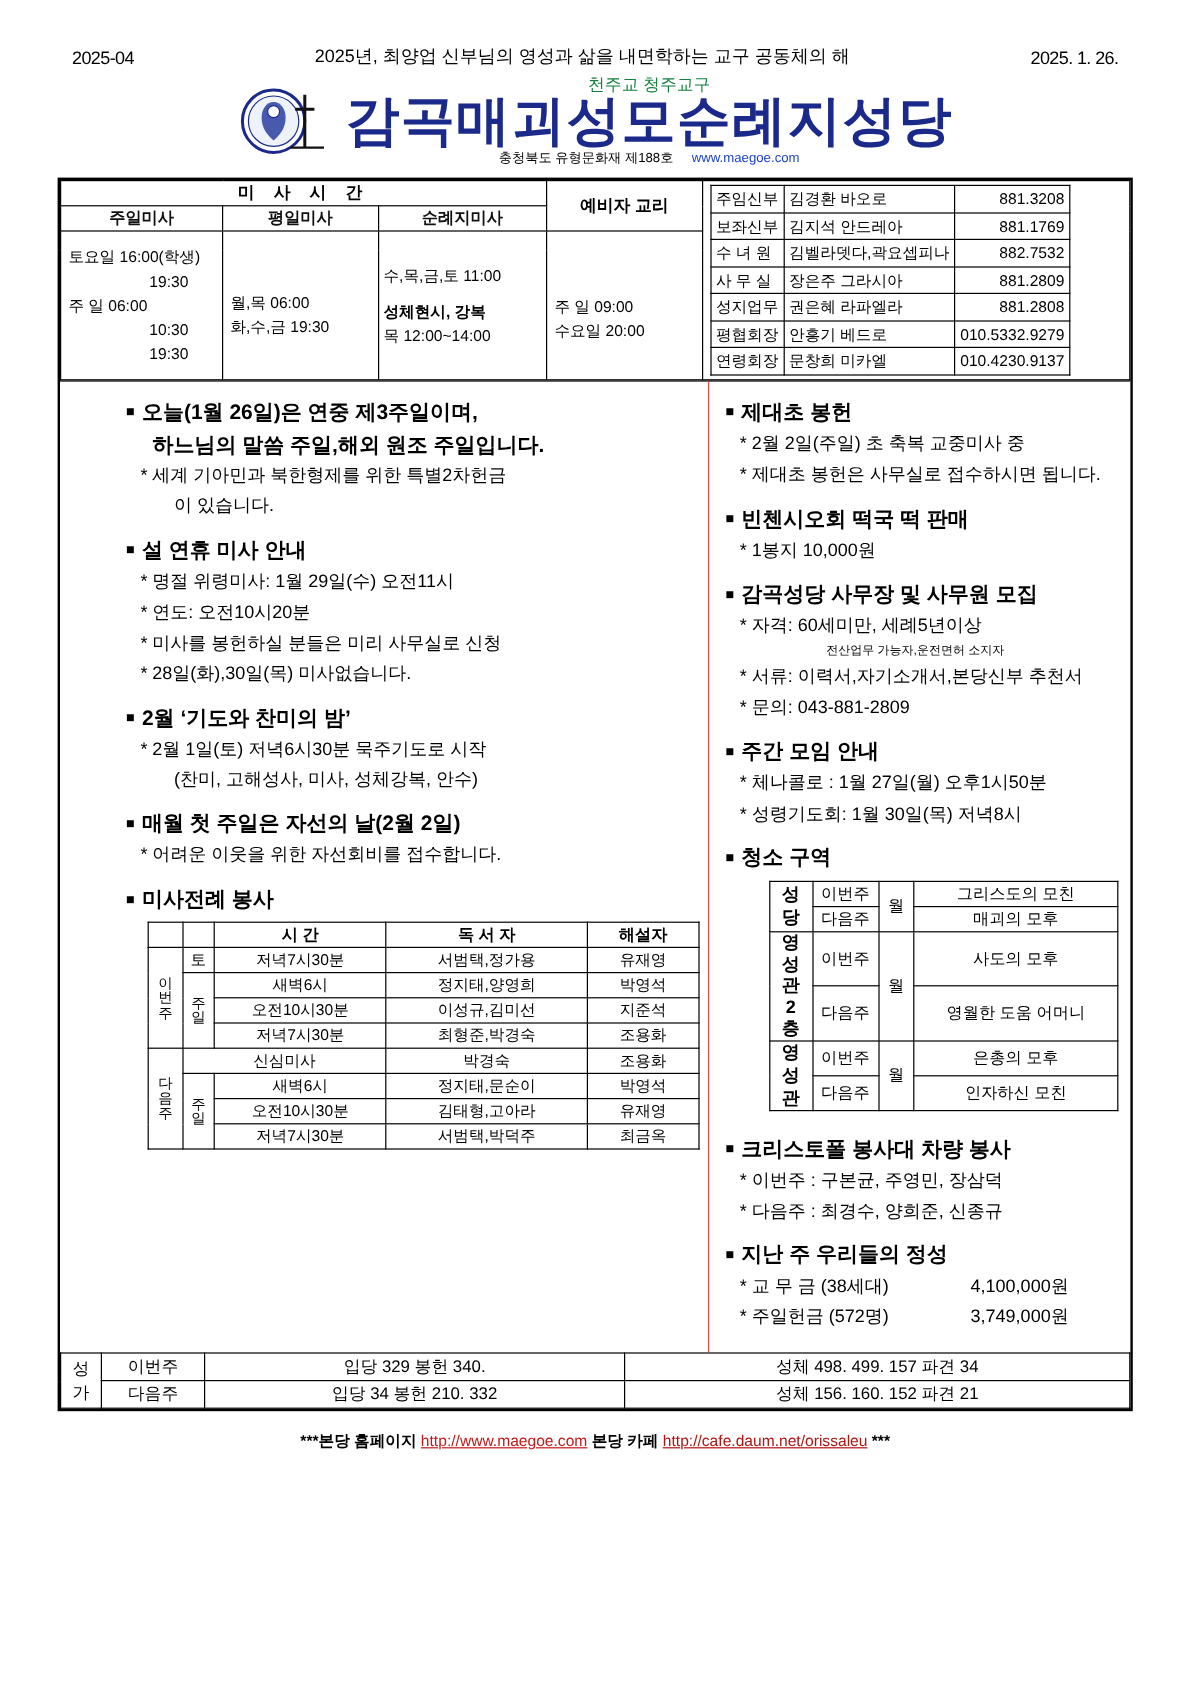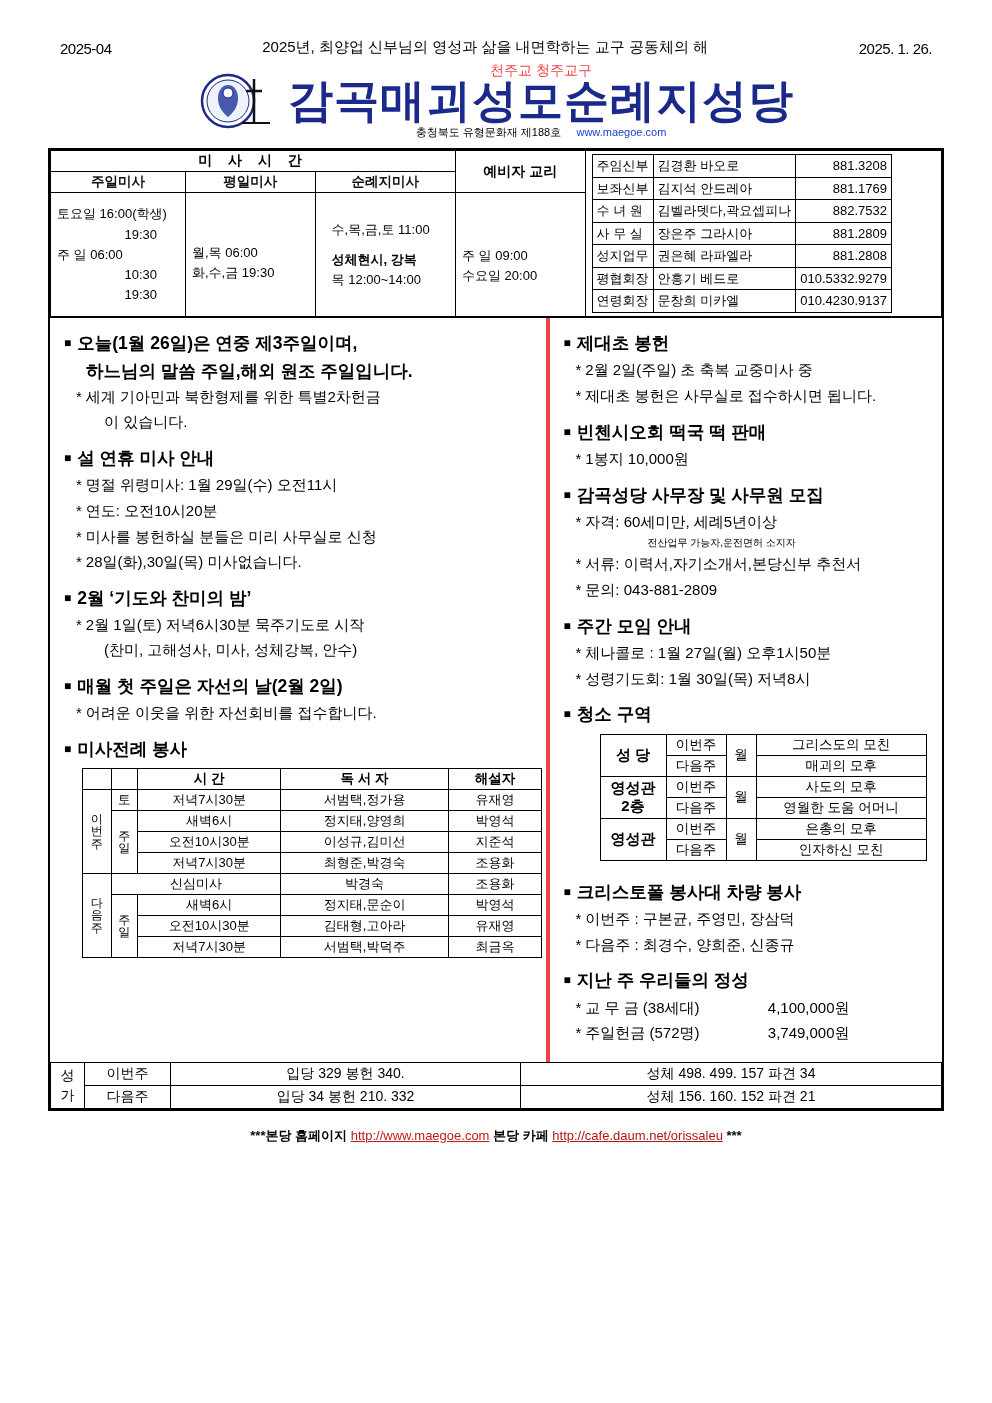--- a/index.html
+++ b/index.html
@@ -24,21 +24,21 @@
   .topline .right { letter-spacing: -0.5px; }
 
   
   .titleblock {
     margin-top: 6px;
     display: flex; justify-content: center; align-items: center;
     gap: 10px;
   }
   .emblem { width: 80px; height: 64px; position: relative; }
   .titles { text-align: center; line-height: 1.05; }
-  .t-small { font-size: 14px; letter-spacing: 0px; color:#ef4444; }
+  .t-small { font-size: 14px; letter-spacing: 0px; color:#15803d; }
   .t-main {
     font-size: 45px; font-weight: bold; color: #1b2a8a;
     letter-spacing: 1px; line-height: 1.05;
     font-family: "Liberation Serif", serif;
   }
   .t-sub { font-size: 11px; margin-top: 2px; }
   .t-sub .url { color: #1a3fcf; }
 
   
   .frame {
@@ -55,21 +55,21 @@
   .mt-header { text-align: center; font-weight: bold; letter-spacing: 6px; font-size: 14px; }
   .mt-colhead { text-align: center; font-weight: bold; color: #111; font-size: 13.5px; }
   .smallline { line-height: 1.55; }
 
   .contacts td { border: none; padding: 0 2px; font-size: 13px; line-height: 1.5; white-space: nowrap; }
   .contacts { border-collapse: collapse; }
 
   
   .content { display: flex; border-top: 1px solid #000; }
   .col { padding: 12px 10px 6px 14px; }
-  .col.left { width: 56%; border-right: 4px solid #ef4444; }
+  .col.left { width: 56%; border-right: 1px solid #ef4444; margin-left: 41px; }
   .col.right { width: 44%; }
 
   .item { margin-bottom: 10px; }
   .head {
     font-size: 17.5px; font-weight: bold; line-height: 1.5;
     text-indent: 0; margin-bottom: 2px;
   }
   .head .bullet { font-size: 12px; vertical-align: 2px; margin-right: 6px; }
   .head2 { font-size: 17.5px; font-weight: bold; line-height: 1.5; padding-left: 22px; }
   .sub {
@@ -204,21 +204,21 @@
           <div style="text-align:right; padding-right:22px;">19:30</div>
           <div>주 일  06:00</div>
           <div style="text-align:right; padding-right:22px;">10:30</div>
           <div style="text-align:right; padding-right:22px;">19:30</div>
         </td>
         <td rowspan="3" class="smallline" style="padding:3px 6px; font-size:13px;">
           <div style="height:16px"></div>
           <div>월,목      06:00</div>
           <div>화,수,금   19:30</div>
         </td>
-        <td rowspan="3" class="smallline" style="padding:3px 16px; font-size:13px;">
+        <td rowspan="3" class="smallline" style="padding:3px 4px; font-size:13px;">
           <div>수,목,금,토 11:00</div>
           <div style="height:10px"></div>
           <div style="font-weight:bold">성체현시, 강복</div>
           <div>목 12:00~14:00</div>
         </td>
         <td rowspan="3" class="smallline" style="padding:3px 6px; font-size:13px;">
           <div style="height:22px"></div>
           <div>주 일      09:00</div>
           <div>수요일     20:00</div>
         </td>

